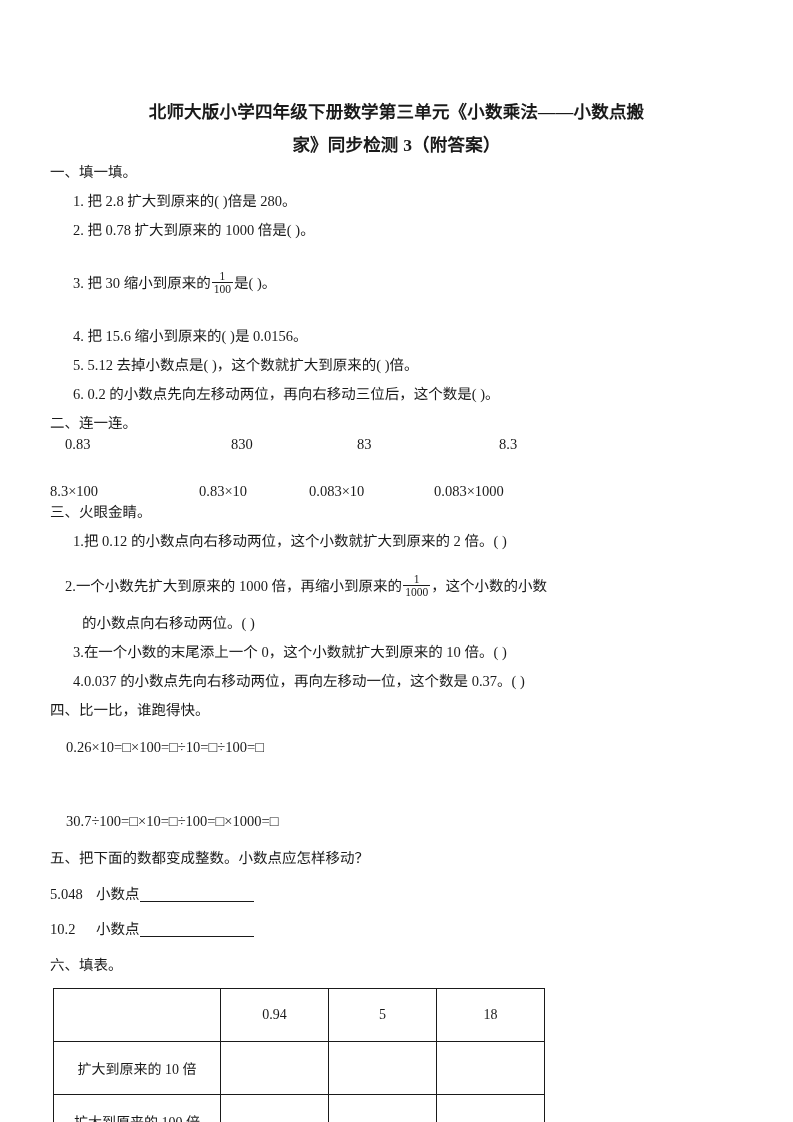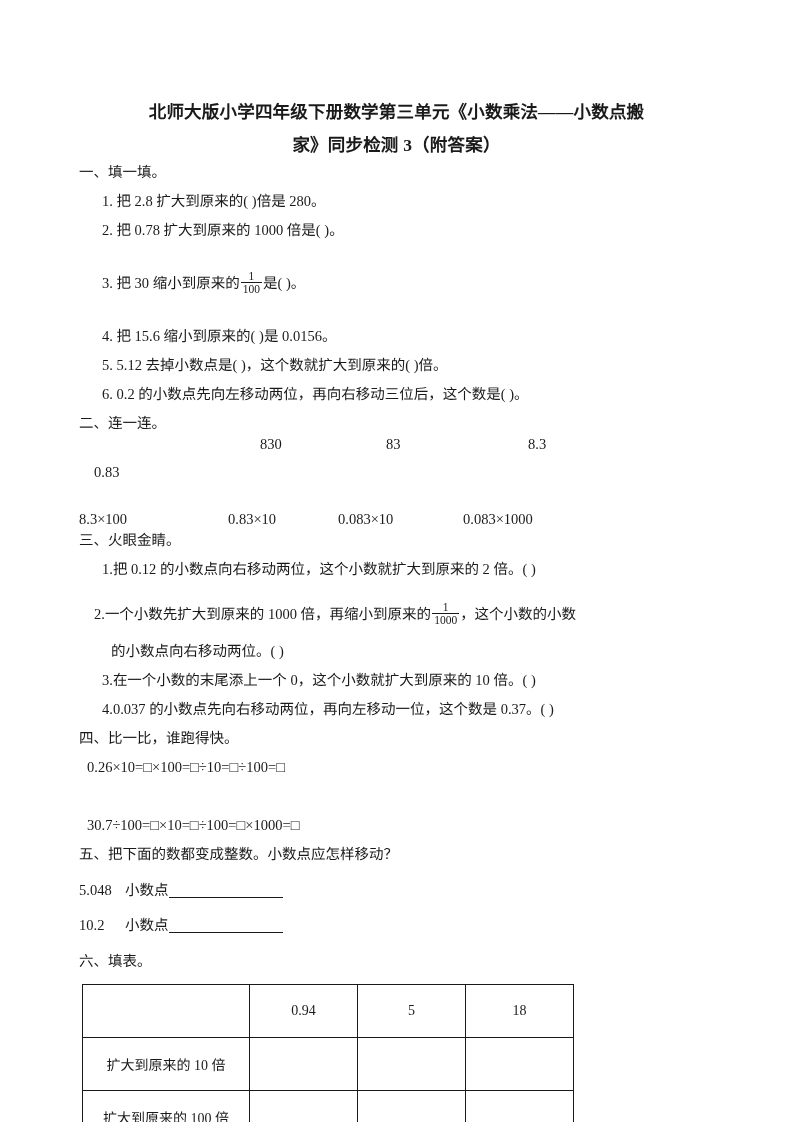--- a/index.html
+++ b/index.html
@@ -16,21 +16,21 @@
     color: #1a1a1a;
     -webkit-font-smoothing: antialiased;
   }
   .page {
     position: absolute;
     left: 0;
     top: 0;
     width: 793px;
     height: 1122px;
     box-sizing: border-box;
-    padding: 0 77px;
+    padding: 0 48px;
   }
 
   
   .doc-title {
     margin: 0;
     padding-top: 96px;
     font-size: 17.5px;
     font-weight: bold;
     line-height: 33px;
     text-align: center;
@@ -67,21 +67,21 @@
   .item-cont {
     font-size: 14.5px;
     line-height: 21px;
     margin: 0;
     padding-left: 34px;
     white-space: nowrap;
   }
   .eqline {
     font-size: 14.5px;
     line-height: 21px;
-    margin: 8px;
+    margin: 16px;
     padding-left: 2px;
     white-space: nowrap;
   }
   .num { font-family: "Liberation Serif", serif; }
 
   
   .frac {
     display: inline-block;
     vertical-align: -0.52em;
     text-align: center;
@@ -117,21 +117,21 @@
   .match-row {
     display: flex;
     font-size: 14.5px;
     line-height: 21px;
     white-space: nowrap;
   }
   .match-row .mcell {
     flex: 0 0 auto;
   }
   .match-row-1 { padding-left: 17px; }
-  .match-row-1 .m1 { width: 166px; margin-top: 28px; }
+  .match-row-1 .m1 { width: 166px; }
   .match-row-1 .m2 { width: 126px; }
   .match-row-1 .m3 { width: 142px; }
 
   .match-row-2 { padding-left: 2px; }
   .match-row-2 .m1 { width: 149px; }
   .match-row-2 .m2 { width: 110px; }
   .match-row-2 .m3 { width: 125px; }
 
   .gap-sm  { height: 14px; }
   .gap-md  { height: 21px; }

